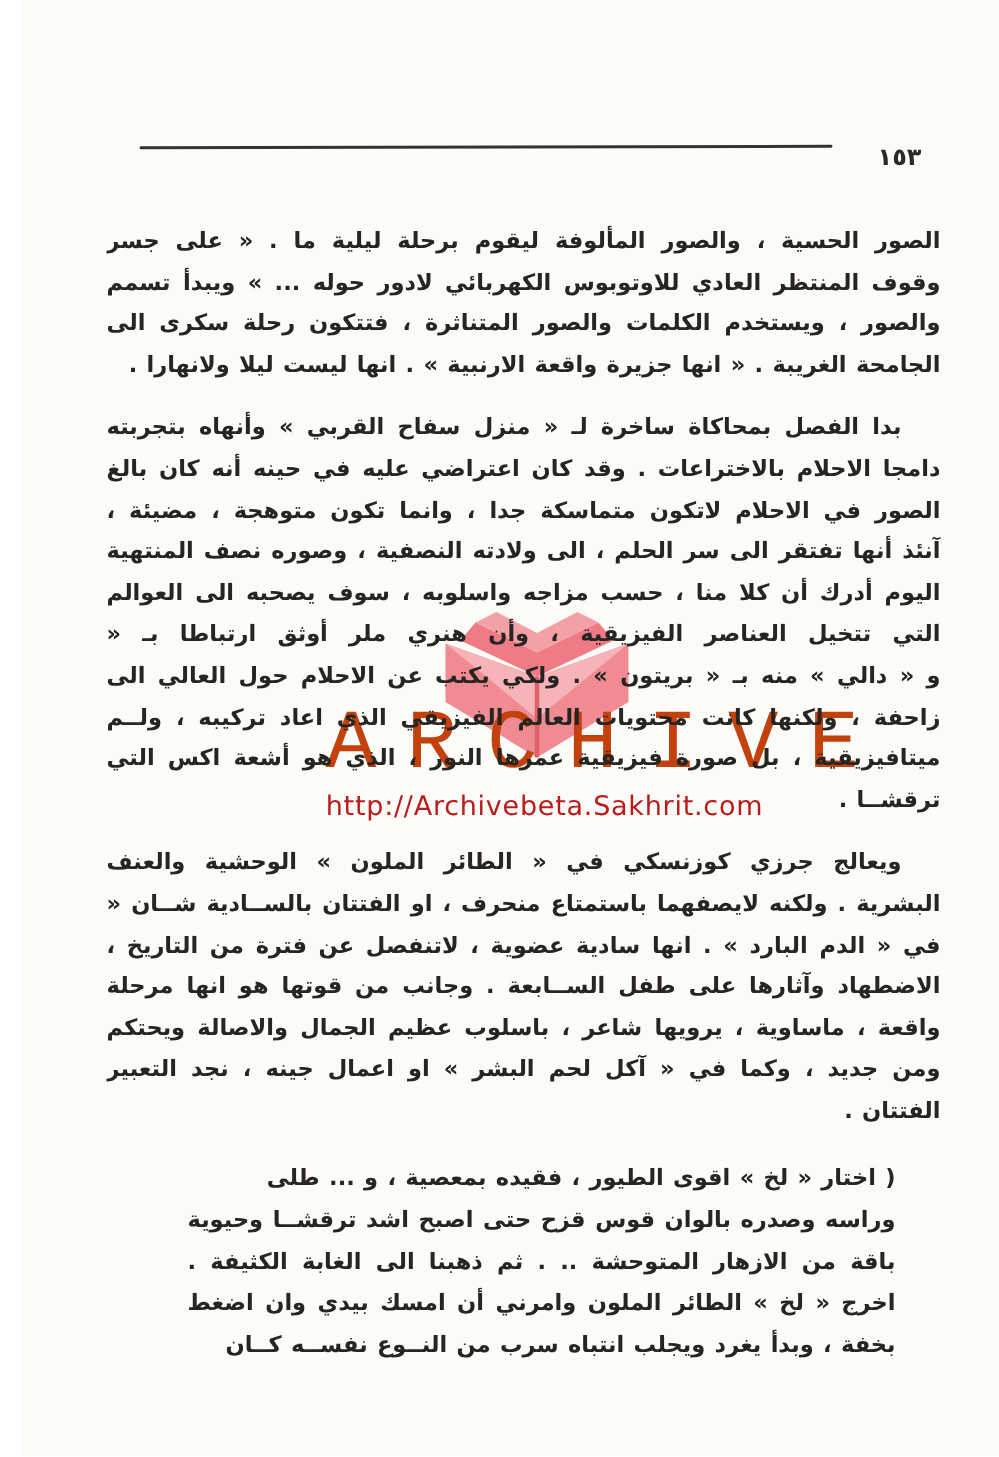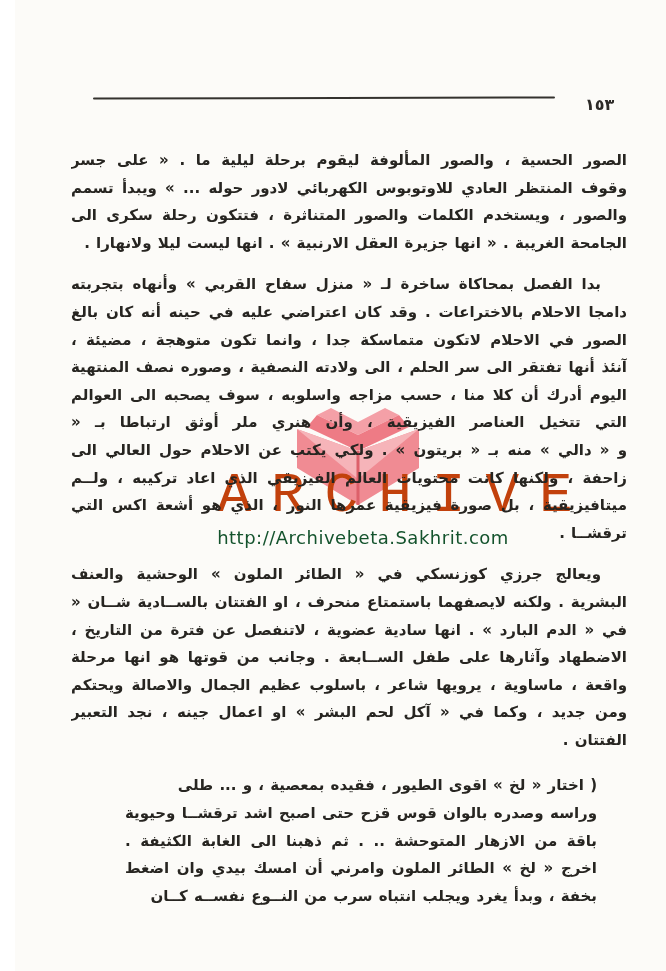--- a/index.html
+++ b/index.html
@@ -19,21 +19,21 @@
   
   .wm-logo{position:absolute;left:266px;top:408px;z-index:1;opacity:.88;}
   .wm-title{
     position:absolute;left:120px;top:464px;width:540px;text-align:center;z-index:1;
     font-family:Liberation Mono, monospace;font-size:56px;font-weight:400;
     letter-spacing:20px;color:#c2410c;white-space:nowrap;
   }
   .wm-url{
     position:absolute;left:98px;top:527px;width:500px;text-align:center;z-index:1;
     font-family:"DejaVu Sans",sans-serif;font-size:18px;font-weight:400;
-    letter-spacing:.5px;color:#14532d;white-space:nowrap;
+    letter-spacing:.5px;color:#b91c1c;white-space:nowrap;
   }
   
   .content{
     position:absolute;left:56px;top:147px;width:556px;z-index:2;
     color:#272521;font-weight:700;font-size:15px;
   }
   .para{margin:0 0 14px 0;}
   .para.quote{margin:18px 30px 0 54px;}
   .line{
     direction:rtl;line-height:27.6px;height:27.6px;overflow:hidden;
@@ -60,21 +60,21 @@
     </svg>
     <div class="wm-title">ARCHIVE</div>
     <div class="wm-url">http://Archivebeta.Sakhrit.com</div>
   </div>
 
   <div class="content" id="content">
       <div class="para body">
         <div class="line">الصور الحسية ، والصور المألوفة ليقوم برحلة ليلية ما . « على جسر بروكلين وقفت</div>
         <div class="line">وقوف المنتظر العادي للاوتوبوس الكهربائي لادور حوله ... » ويبدأ تسمم الكلمات</div>
         <div class="line">والصور ، ويستخدم الكلمات والصور المتناثرة ، فتتكون رحلة سكرى الى الاخيلــة</div>
-        <div class="line last">الجامحة الغريبة . « انها جزيرة العقل الارنبية » . انها ليست ليلا ولانهارا .</div>
+        <div class="line last">الجامحة الغريبة . « انها جزيرة واقعة الارنبية » . انها ليست ليلا ولانهارا .</div>
       </div>
       <div class="para body">
         <div class="line indent">بدا الفصل بمحاكاة ساخرة لـ « منزل سفاح القربي » وأنهاه بتجربته الخاصة ،</div>
         <div class="line">دامجا الاحلام بالاختراعات . وقد كان اعتراضي عليه في حينه أنه كان بالغ الواقعية لان</div>
         <div class="line">الصور في الاحلام لاتكون متماسكة جدا ، وانما تكون متوهجة ، مضيئة ، شفافة . وشعرت</div>
         <div class="line">آنئذ أنها تفتقر الى سر الحلم ، الى ولادته النصفية ، وصوره نصف المنتهية . الا انني</div>
         <div class="line">اليوم أدرك أن كلا منا ، حسب مزاجه واسلوبه ، سوف يصحبه الى العوالم الليلية</div>
         <div class="line">التي تتخيل العناصر الفيزيقية ، وأن هنري ملر أوثق ارتباطا بـ « هيرونيموس بوش »</div>
         <div class="line">و « دالي » منه بـ « بريتون » . ولكي يكتب عن الاحلام حول العالي الى وطــيء وصور</div>
         <div class="line">زاحفة ، ولكنها كانت محتويات العالم الفيزيقي الذي اعاد تركيبه ، ولــم تكــن تجربــة</div>

